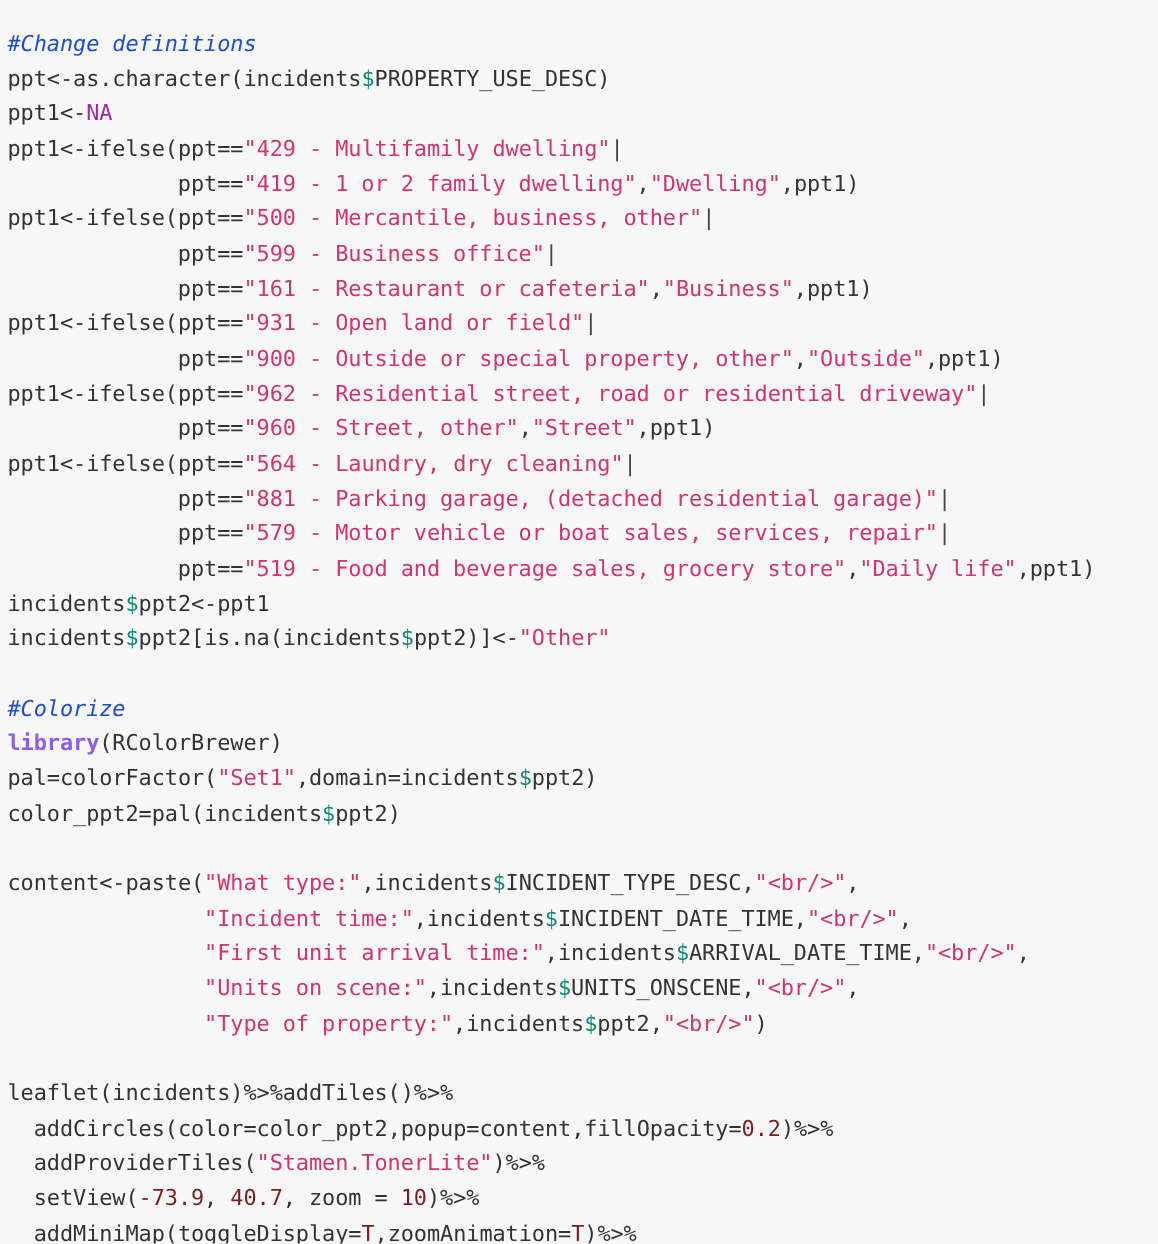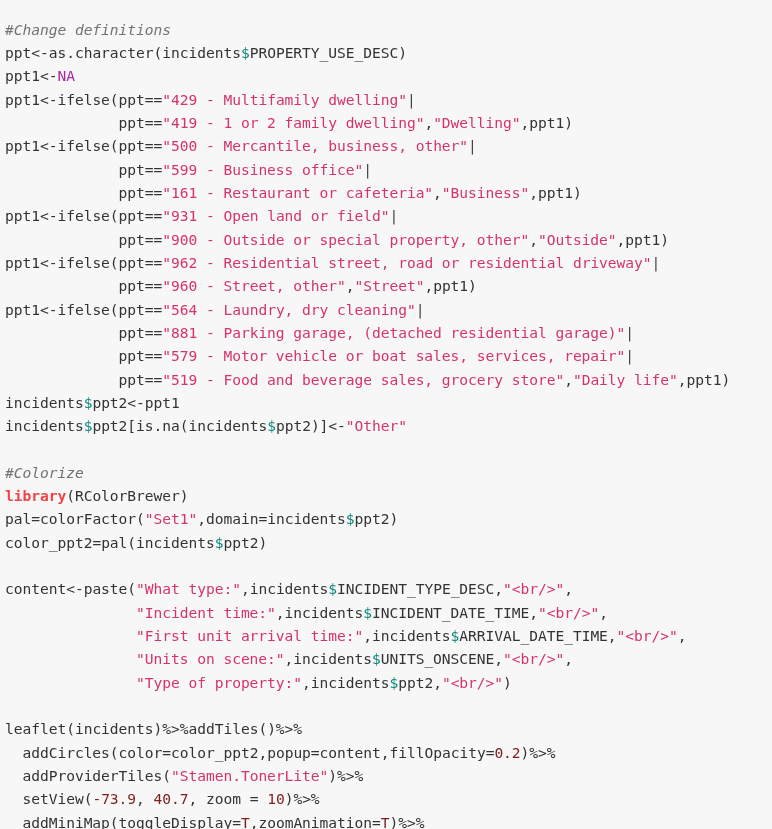--- a/index.html
+++ b/index.html
@@ -21,23 +21,23 @@
     padding: 3px 0 0 5px;
     font-family: "DejaVu Sans Mono", monospace;
     font-size: 14.6px;
     line-height: 23.33px;
     color: #333333;
     white-space: pre;
     letter-spacing: -0.05px;
     -webkit-font-smoothing: antialiased;
   }
   .ln { display: block; min-height: 23.33px; }
-  .cm  { color: #737373; font-style: italic; }
+  .cm  { color: #1d4ed8; font-style: italic; }
   .str { color: #d6336c; }
-  .kw  { color: #ef4444; font-weight: bold; }
+  .kw  { color: #8b5cf6; font-weight: bold; }
   .na  { color: #a626a4; }
   .dl  { color: #0e8a7d; }
   .num { color: #7f1d1d; }
   .pl  { color: #444444; }
   .df  { color: #333333; }
 </style>
 </head>
 <body>
 
 <pre id="code-block"><span class="ln"><span class="cm">#Change definitions</span></span><span class="ln"><span class="df">ppt</span>&lt;-<span class="df">as.character</span>(<span class="df">incidents</span><span class="dl">$</span><span class="df">PROPERTY_USE_DESC</span>)</span><span class="ln"><span class="df">ppt1</span>&lt;-<span class="na">NA</span></span><span class="ln"><span class="df">ppt1</span>&lt;-<span class="df">ifelse</span>(<span class="df">ppt</span>==<span class="str">"429 - Multifamily dwelling"</span><span class="pl">|</span></span><span class="ln">             <span class="df">ppt</span>==<span class="str">"419 - 1 or 2 family dwelling"</span>,<span class="str">"Dwelling"</span>,<span class="df">ppt1</span>)</span><span class="ln"><span class="df">ppt1</span>&lt;-<span class="df">ifelse</span>(<span class="df">ppt</span>==<span class="str">"500 - Mercantile, business, other"</span><span class="pl">|</span></span><span class="ln">             <span class="df">ppt</span>==<span class="str">"599 - Business office"</span><span class="pl">|</span></span><span class="ln">             <span class="df">ppt</span>==<span class="str">"161 - Restaurant or cafeteria"</span>,<span class="str">"Business"</span>,<span class="df">ppt1</span>)</span><span class="ln"><span class="df">ppt1</span>&lt;-<span class="df">ifelse</span>(<span class="df">ppt</span>==<span class="str">"931 - Open land or field"</span><span class="pl">|</span></span><span class="ln">             <span class="df">ppt</span>==<span class="str">"900 - Outside or special property, other"</span>,<span class="str">"Outside"</span>,<span class="df">ppt1</span>)</span><span class="ln"><span class="df">ppt1</span>&lt;-<span class="df">ifelse</span>(<span class="df">ppt</span>==<span class="str">"962 - Residential street, road or residential driveway"</span><span class="pl">|</span></span><span class="ln">             <span class="df">ppt</span>==<span class="str">"960 - Street, other"</span>,<span class="str">"Street"</span>,<span class="df">ppt1</span>)</span><span class="ln"><span class="df">ppt1</span>&lt;-<span class="df">ifelse</span>(<span class="df">ppt</span>==<span class="str">"564 - Laundry, dry cleaning"</span><span class="pl">|</span></span><span class="ln">             <span class="df">ppt</span>==<span class="str">"881 - Parking garage, (detached residential garage)"</span><span class="pl">|</span></span><span class="ln">             <span class="df">ppt</span>==<span class="str">"579 - Motor vehicle or boat sales, services, repair"</span><span class="pl">|</span></span><span class="ln">             <span class="df">ppt</span>==<span class="str">"519 - Food and beverage sales, grocery store"</span>,<span class="str">"Daily life"</span>,<span class="df">ppt1</span>)</span><span class="ln"><span class="df">incidents</span><span class="dl">$</span><span class="df">ppt2</span>&lt;-<span class="df">ppt1</span></span><span class="ln"><span class="df">incidents</span><span class="dl">$</span><span class="df">ppt2</span>[<span class="df">is.na</span>(<span class="df">incidents</span><span class="dl">$</span><span class="df">ppt2</span>)]&lt;-<span class="str">"Other"</span></span><span class="ln">&nbsp;</span><span class="ln"><span class="cm">#Colorize</span></span><span class="ln"><span class="kw">library</span>(<span class="df">RColorBrewer</span>)</span><span class="ln"><span class="df">pal</span>=<span class="df">colorFactor</span>(<span class="str">"Set1"</span>,<span class="df">domain</span>=<span class="df">incidents</span><span class="dl">$</span><span class="df">ppt2</span>)</span><span class="ln"><span class="df">color_ppt2</span>=<span class="df">pal</span>(<span class="df">incidents</span><span class="dl">$</span><span class="df">ppt2</span>)</span><span class="ln">&nbsp;</span><span class="ln"><span class="df">content</span>&lt;-<span class="df">paste</span>(<span class="str">"What type:"</span>,<span class="df">incidents</span><span class="dl">$</span><span class="df">INCIDENT_TYPE_DESC</span>,<span class="str">"&lt;br/&gt;"</span>,</span><span class="ln">               <span class="str">"Incident time:"</span>,<span class="df">incidents</span><span class="dl">$</span><span class="df">INCIDENT_DATE_TIME</span>,<span class="str">"&lt;br/&gt;"</span>,</span><span class="ln">               <span class="str">"First unit arrival time:"</span>,<span class="df">incidents</span><span class="dl">$</span><span class="df">ARRIVAL_DATE_TIME</span>,<span class="str">"&lt;br/&gt;"</span>,</span><span class="ln">               <span class="str">"Units on scene:"</span>,<span class="df">incidents</span><span class="dl">$</span><span class="df">UNITS_ONSCENE</span>,<span class="str">"&lt;br/&gt;"</span>,</span><span class="ln">               <span class="str">"Type of property:"</span>,<span class="df">incidents</span><span class="dl">$</span><span class="df">ppt2</span>,<span class="str">"&lt;br/&gt;"</span>)</span><span class="ln">&nbsp;</span><span class="ln"><span class="df">leaflet</span>(<span class="df">incidents</span>)%&gt;%<span class="df">addTiles</span>()%&gt;%</span><span class="ln">  <span class="df">addCircles</span>(<span class="df">color</span>=<span class="df">color_ppt2</span>,<span class="df">popup</span>=<span class="df">content</span>,<span class="df">fillOpacity</span>=<span class="num">0.2</span>)%&gt;%</span><span class="ln">  <span class="df">addProviderTiles</span>(<span class="str">"Stamen.TonerLite"</span>)%&gt;%</span><span class="ln">  <span class="df">setView</span>(<span class="num">-73.9</span>, <span class="num">40.7</span>, <span class="df">zoom</span> = <span class="num">10</span>)%&gt;%</span><span class="ln">  <span class="df">addMiniMap</span>(<span class="df">toggleDisplay</span>=<span class="num">T</span>,<span class="df">zoomAnimation</span>=<span class="num">T</span>)%&gt;%</span></pre>

